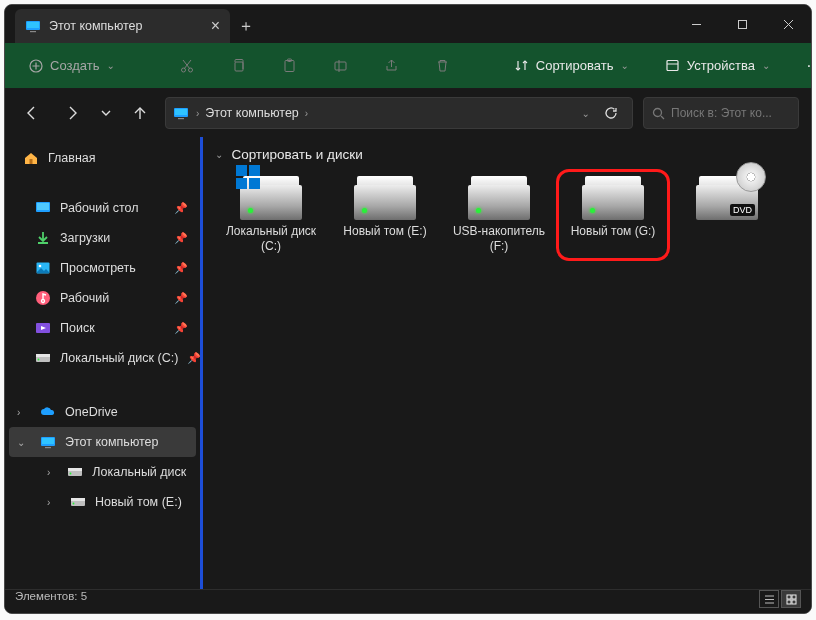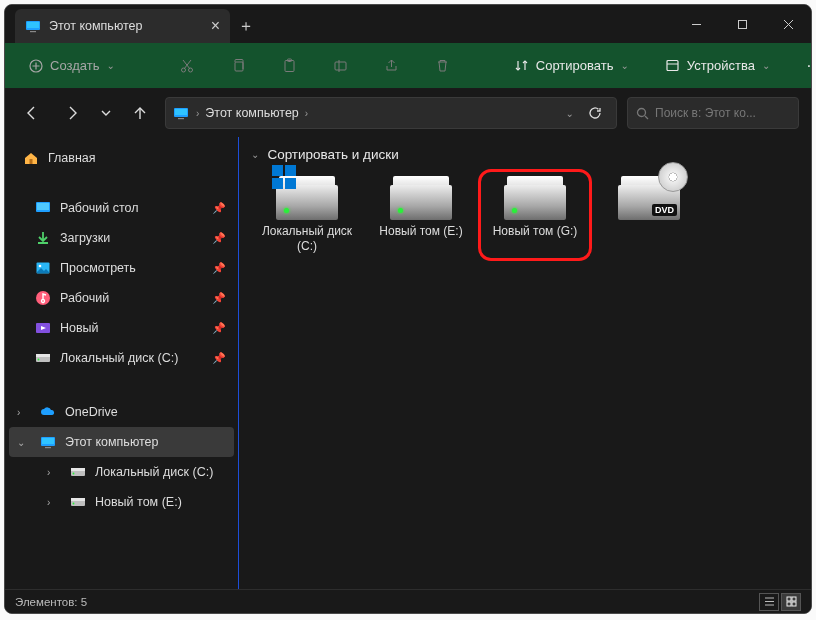--- a/index.html
+++ b/index.html
@@ -15,45 +15,45 @@
 .toolbar{height:46px;background:#14532d;display:flex;align-items:center;padding:0 14px;gap:16px;color:#a6a6a6;border-bottom:1px solid #1a1a1a}
 .tbtn{height:32px;padding:0 10px;display:flex;align-items:center;gap:7px;border-radius:4px;font-size:13px;color:#a6a6a6}
 .tbtn.enabled{color:#e8e8e8}
 .tsep{width:1px;height:22px;background:#444;margin:0 6px}
 .navrow{height:48px;background:#191919;display:flex;align-items:center;padding:0 12px;gap:10px}
 .navbtn{width:30px;height:30px;display:flex;align-items:center;justify-content:center;color:#ccc;border-radius:4px}
 .addr{flex:1;height:32px;background:#2b2b2b;border:1px solid #3a3a3a;border-radius:4px;display:flex;align-items:center;padding:0 6px;gap:6px;color:#ddd;font-size:12.5px}
 .addricon{width:18px;height:18px;display:flex;align-items:center;justify-content:center}
 .chev{color:#999;font-size:10px}
 .refresh{width:30px;color:#ddd;display:flex;justify-content:center}
-.search{width:172px;height:32px;background:#2b2b2b;border:1px solid #3a3a3a;border-radius:4px;display:flex;align-items:center;padding:0 8px;gap:6px;color:#777;font-size:12px}
+.search{width:156px;height:32px;background:#2b2b2b;border:1px solid #3a3a3a;border-radius:4px;display:flex;align-items:center;padding:0 8px;gap:6px;color:#777;font-size:12px}
 .body{flex:1;display:flex;background:#191919;overflow:hidden}
-.sidebar{width:234px;border-right:1px solid #1d4ed8;padding:6px 4px;overflow:hidden;color:#ddd;font-size:12.5px}
+.sidebar{width:198px;border-right:3px solid #1d4ed8;padding:6px 4px;overflow:hidden;color:#ddd;font-size:12.5px}
 .srow{height:30px;display:flex;align-items:center;padding:0 8px;border-radius:4px;gap:9px;white-space:nowrap}
 .srow.home{margin-left:6px;margin-bottom:8px}
 .srow .pin{margin-left:auto;color:#888;font-size:11px}
 .srow.selected{background:#3a3a3a}
 .srow .exp{width:14px;color:#aaa;font-size:10px}
 .sicon{width:16px;height:16px;display:flex;align-items:center;justify-content:center}
 .sspace{height:12px}
 .main{flex:1;padding:10px 8px 0 8px;position:relative}
 .grouphdr{display:flex;align-items:center;gap:8px;color:#e8e8e8;font-size:13.5px;margin:0 0 10px 4px}
 .grid{display:flex;gap:6px;flex-wrap:wrap;padding-left:6px}
 .item{width:108px;display:flex;flex-direction:column;align-items:center;gap:4px;padding:4px 2px;border-radius:3px}
 .item.highlight{outline:3px solid #ff1a1a;border-radius:10px}
 .drive{width:62px;height:44px;position:relative}
 .drive .top{position:absolute;top:0;left:3px;right:3px;height:10px;background:linear-gradient(#fff,#e4e4e4);border-radius:2px 2px 0 0}
 .drive .front{position:absolute;top:9px;left:0;right:0;bottom:0;background:linear-gradient(#ededed,#a8a8a8 60%,#6e6e6e);border-radius:2px}
 .drive .led{position:absolute;bottom:7px;left:8px;width:5px;height:5px;background:#29f03a;border-radius:50%;box-shadow:0 0 3px #2f2}
 .drive .win{position:absolute;top:-11px;left:-4px;width:24px;height:24px;display:grid;grid-template-columns:1fr 1fr;grid-template-rows:1fr 1fr;gap:2px}
 .drive .win div{background:#0078d4}
 .dvd .disc{position:absolute;top:-14px;right:-8px;width:30px;height:30px;border-radius:50%;background:radial-gradient(circle,#fff 0 18%,#bbb 19% 22%,#eee 24%,#ccc 80%,#999);border:1px solid #999}
-.dvd .label{position:absolute;bottom:4px;right:3px;background:#111;color:#fff;font-size:9px;font-weight:700;padding:1px 3px;border-radius:2px}
+.dvd .label{position:absolute;bottom:4px;right:3px;background:#111;color:#fff;font-size:9px;font-weight:400;padding:1px 3px;border-radius:2px}
 .itemlabel{color:#ddd;font-size:12px;text-align:center;line-height:1.25;width:100%}
-.status{height:24px;border-top:1px solid #2d2d2d;background:#191919;display:flex;align-items:center;padding:0 10px;color:#bbb;font-size:11.5px;gap:10px}
+.status{height:24px;border-top:1px solid #2d2d2d;background:#191919;display:flex;align-items:flex-start;padding:0 10px;color:#bbb;font-size:11.5px;gap:10px}
 .viewbtns{margin-left:auto;display:flex;gap:2px}
 .vbtn{width:20px;height:18px;border:1px solid #555;display:flex;align-items:center;justify-content:center}
 .vbtn.active{background:#3a3a3a}
 </style>
 </head>
 <body>
 
 <div class="wrap">
 
   <div class="titlebar">
@@ -267,21 +267,21 @@
         <span>Рабочий</span>
           <span class="pin">📌</span>
       </div>
       <div class="srow" style="padding-left:26px">
         <span class="sicon">
             <svg viewBox="0 0 16 16" width="16" height="16">
               <rect x="1" y="3" width="14" height="10" rx="1" fill="#8250df"></rect>
               <path d="M6 6 l5 2 l-5 2 z" fill="#fff"></path>
             </svg>
           </span>
-        <span>Новый</span>
+        <span>Поиск</span>
           <span class="pin">📌</span>
       </div>
       <div class="srow" style="padding-left:26px">
         <span class="sicon">
             <svg viewBox="0 0 16 16" width="16" height="16">
               <rect x="1" y="5" width="14" height="7" rx="1" fill="#bfbfbf"></rect>
               <rect x="1" y="4" width="14" height="3" fill="#e6e6e6"></rect>
               <circle cx="3.5" cy="9.5" r="0.9" fill="#29f03a"></circle>
             </svg>
           </span>
@@ -355,20 +355,28 @@
           <div class="itemlabel"><span>Локальный диск</span><br><span>(C:)</span></div>
         </div>
         <div class="item">
           <div class="drive">
               <div class="top"></div>
               <div class="front"></div>
               <div class="led"></div>
             </div>
           <div class="itemlabel"><span>Новый том (E:)</span><br><span></span></div>
         </div>
+        <div class="item">
+          <div class="drive">
+              <div class="top"></div>
+              <div class="front"></div>
+              <div class="led"></div>
+            </div>
+          <div class="itemlabel"><span>USB-накопитель</span><br><span>(F:)</span></div>
+        </div>
         <div class="item highlight">
           <div class="drive">
               <div class="top"></div>
               <div class="front"></div>
               <div class="led"></div>
             </div>
           <div class="itemlabel"><span>Новый том (G:)</span><br><span></span></div>
         </div>
         <div class="item">
           <div class="drive dvd">

